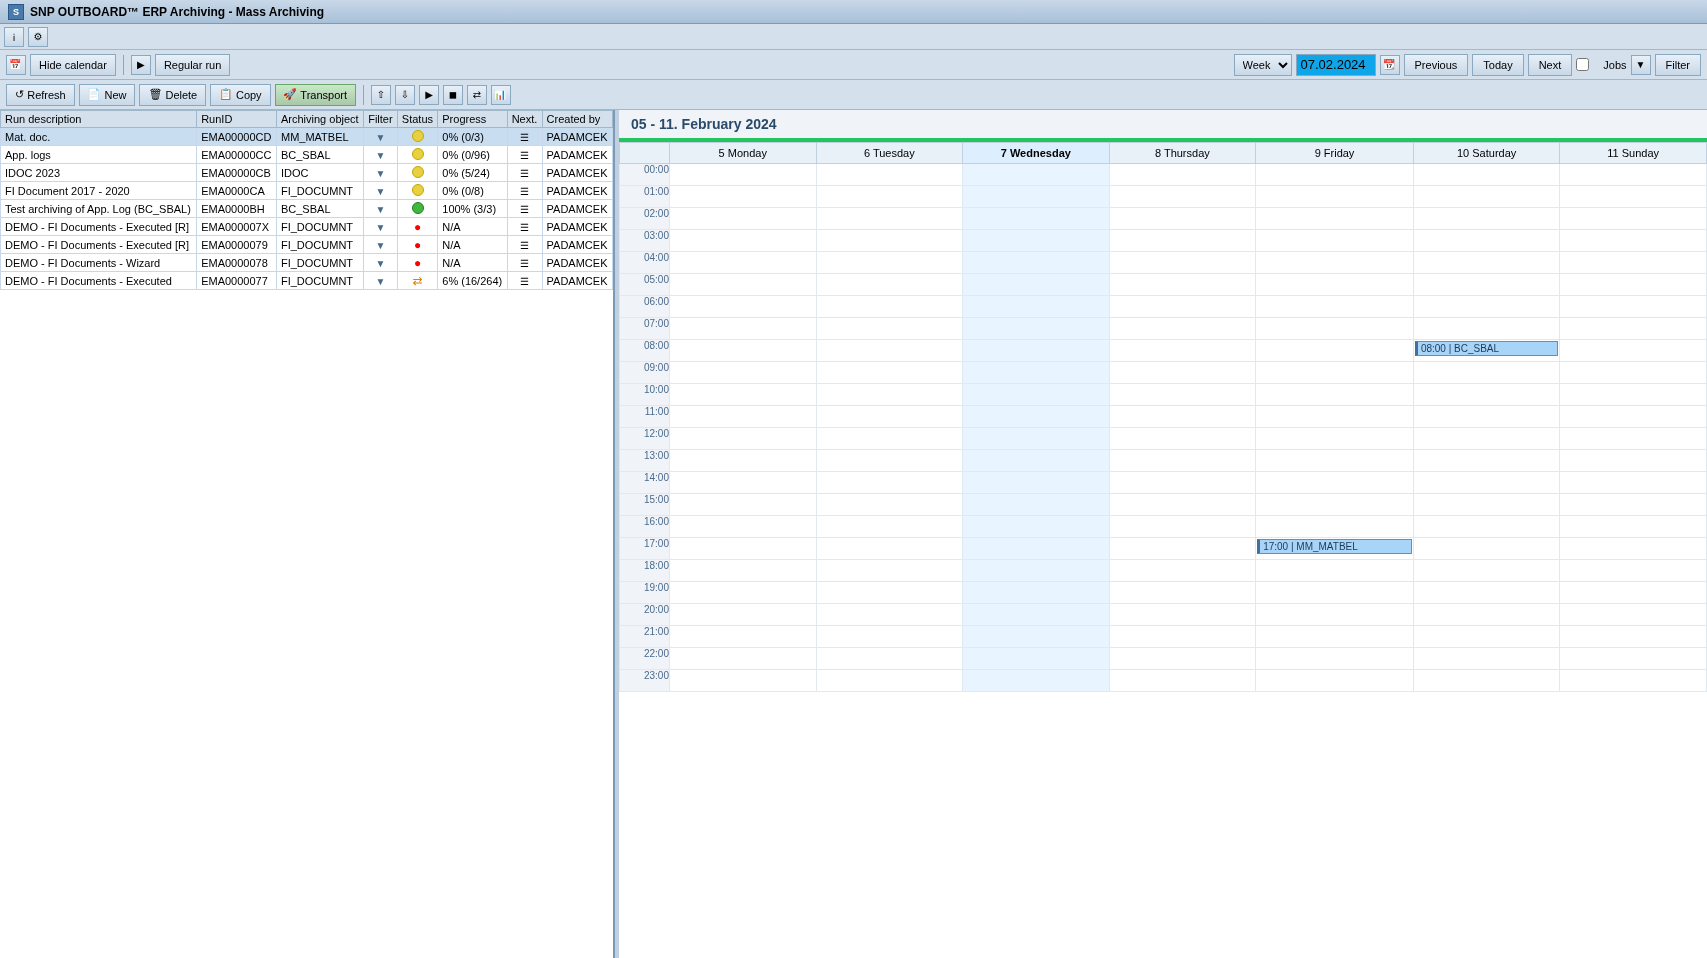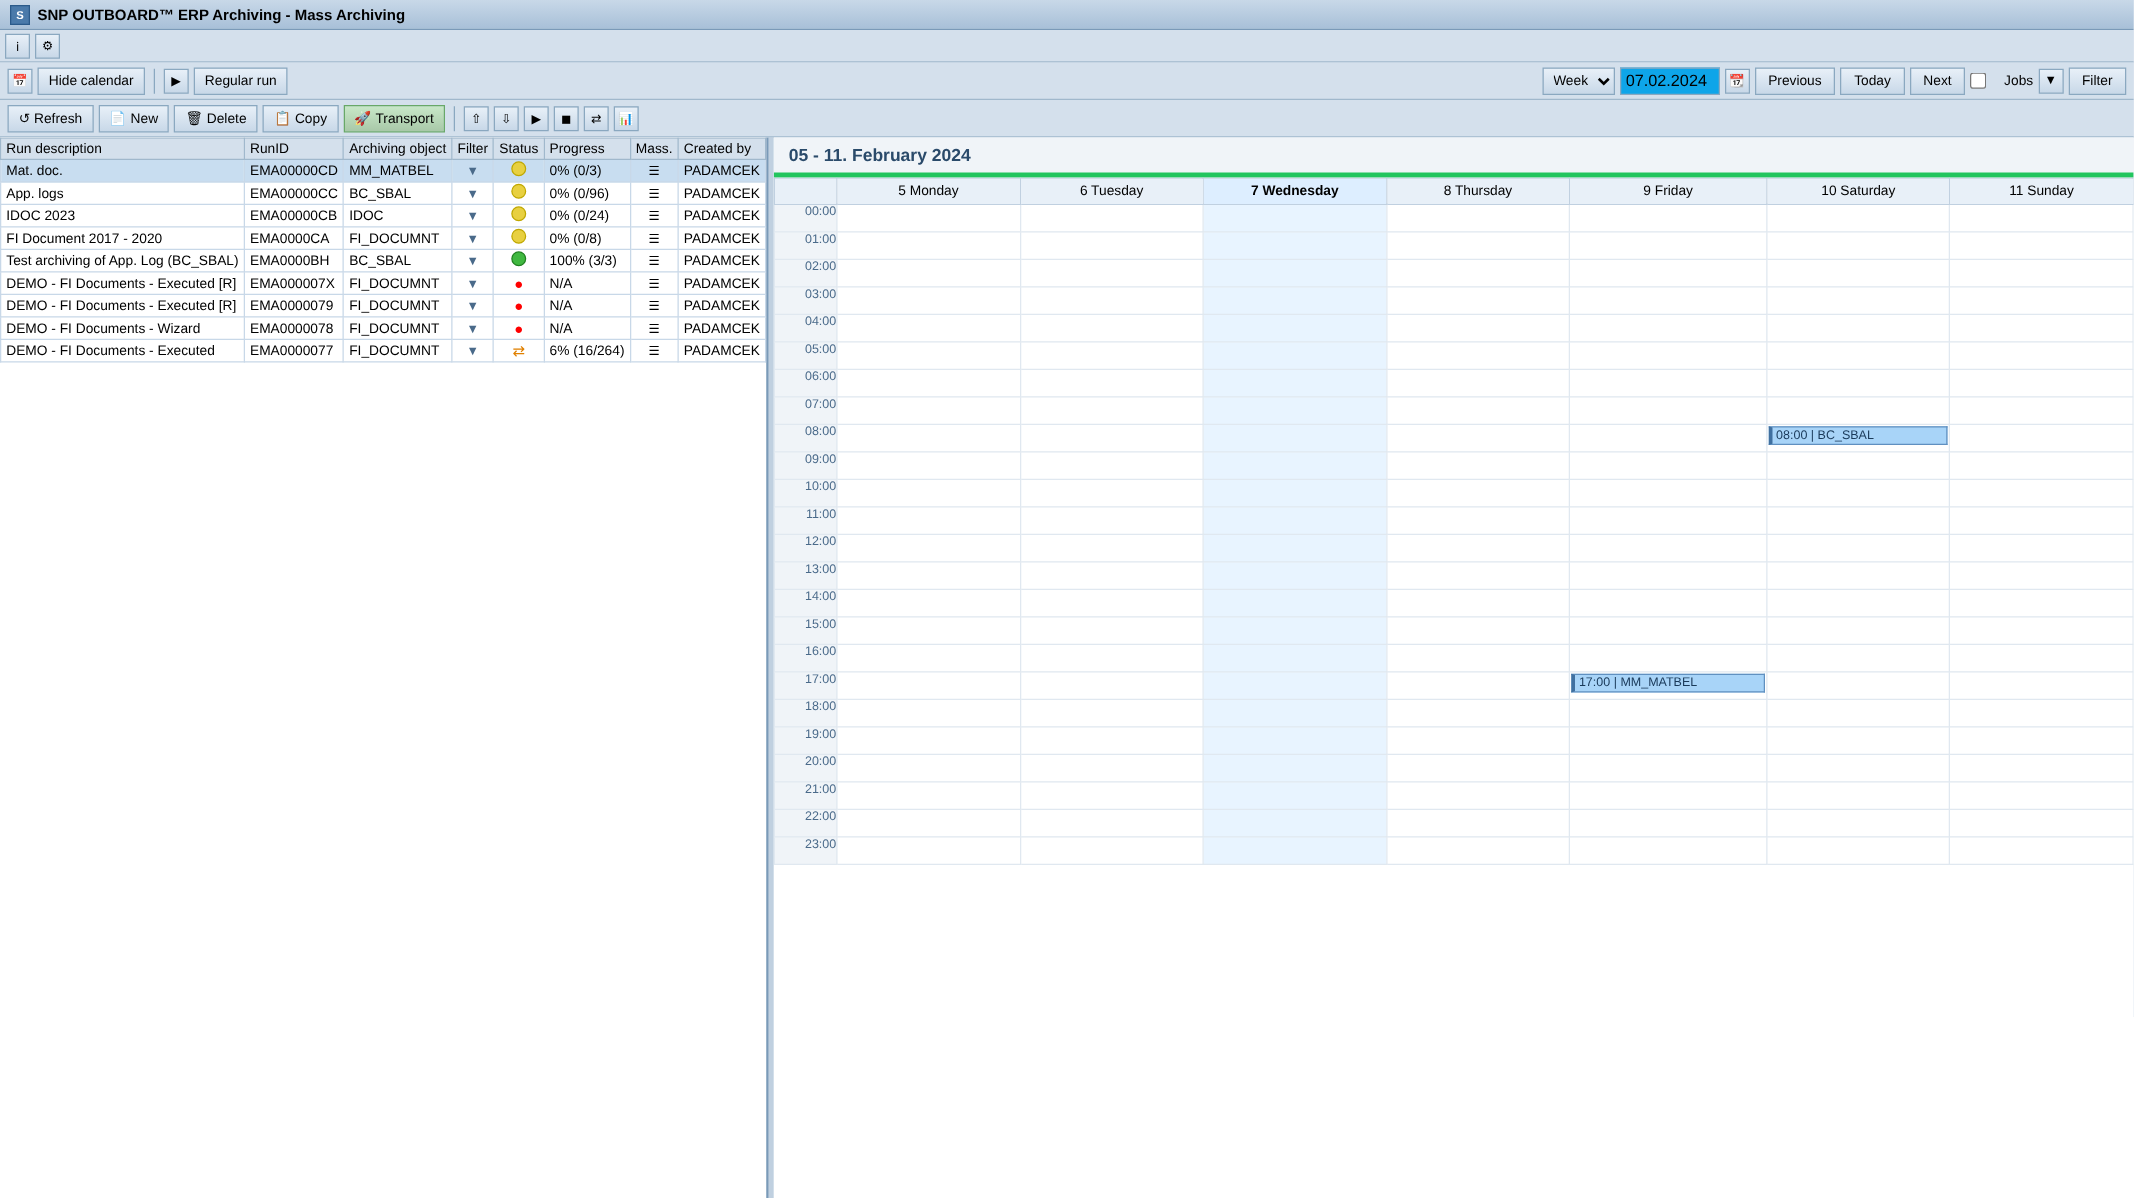--- a/index.html
+++ b/index.html
@@ -325,21 +325,21 @@
     <div class="table-container">
       <table class="archive-table">
         <thead>
           <tr>
             <th>Run description</th>
             <th>RunID</th>
             <th>Archiving object</th>
             <th>Filter</th>
             <th>Status</th>
             <th>Progress</th>
-            <th>Mass.</th>
+            <th>Next.</th>
             <th>Created by</th>
           </tr>
         </thead>
         <tbody id="archive-tbody">
         <tr class="row-selected">
     <td>Mat. doc.</td>
     <td>EMA00000CD</td>
     <td>MM_MATBEL</td>
     <td style="text-align:center;"><span style="font-size:10px;color:#4a6a8a;">▼</span></td>
     <td style="text-align:center;"><span class="status-circle status-yellow" title="Pending"></span></td>
@@ -356,21 +356,21 @@
     <td>0% (0/96)</td>
     <td style="text-align:center;"><span style="font-size:10px;">☰</span></td>
     <td>PADAMCEK</td>
   </tr>
             <tr>
     <td>IDOC 2023</td>
     <td>EMA00000CB</td>
     <td>IDOC</td>
     <td style="text-align:center;"><span style="font-size:10px;color:#4a6a8a;">▼</span></td>
     <td style="text-align:center;"><span class="status-circle status-yellow" title="Pending"></span></td>
-    <td>0% (0/24)</td>
+    <td>0% (5/24)</td>
     <td style="text-align:center;"><span style="font-size:10px;">☰</span></td>
     <td>PADAMCEK</td>
   </tr>
             <tr>
     <td>FI Document 2017 - 2020</td>
     <td>EMA0000CA</td>
     <td>FI_DOCUMNT</td>
     <td style="text-align:center;"><span style="font-size:10px;color:#4a6a8a;">▼</span></td>
     <td style="text-align:center;"><span class="status-circle status-yellow" title="Pending"></span></td>
     <td>0% (0/8)</td>

